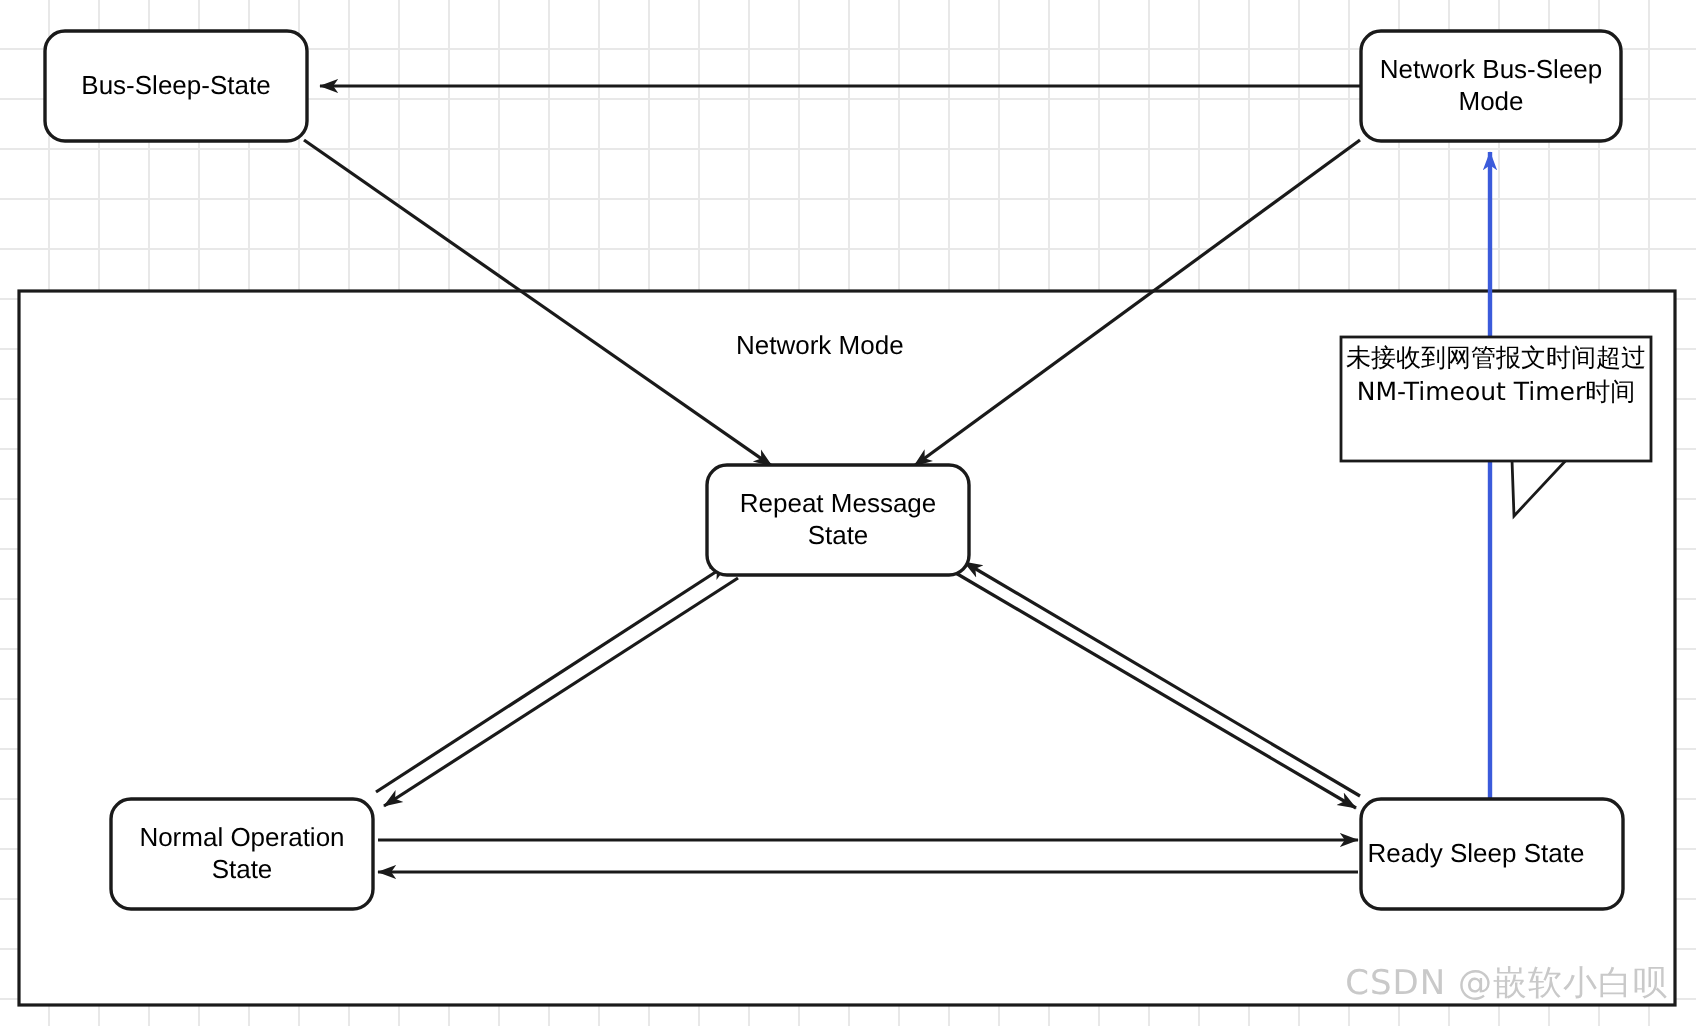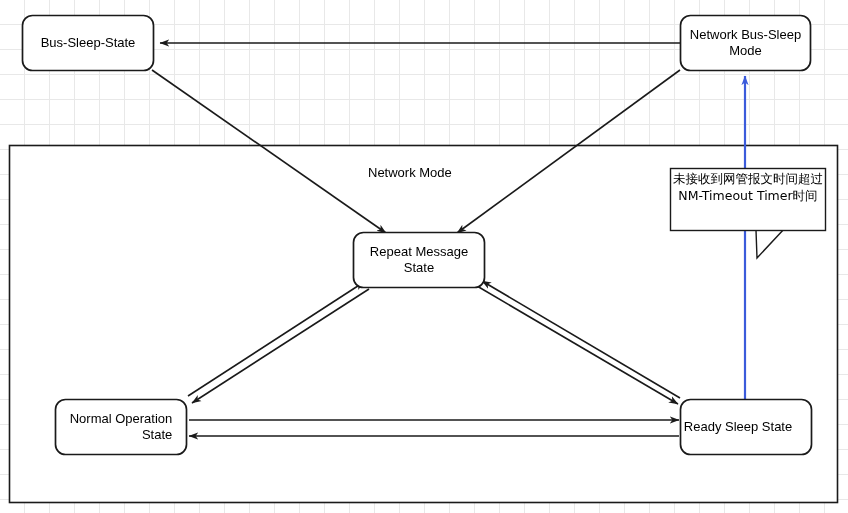--- a/index.html
+++ b/index.html
@@ -121,23 +121,24 @@
   </svg>
 
   <div class="node-label" style="left:22px; top:15px; width:132px; height:56px;">Bus-Sleep-State</div>
 
   <div class="node-label" style="left:680px; top:15px; width:131px; height:56px;">Network Bus-Sleep
 Mode</div>
 
   <div class="node-label" style="left:353px; top:232px; width:132px; height:56px;text-align:center;">Repeat Message
 State</div>
 
-  <div class="node-label" style="left:55px; top:399px; width:132px; height:56px;text-align:right;">Normal Operation
+  <div class="node-label" style="left:55px; top:399px; width:132px; height:56px;">Normal Operation
 State</div>
 
   <div class="node-label" style="left:680px; top:399px; width:116px; height:56px;">Ready Sleep State</div>
 
   <div id="container-title">Network Mode</div>
 
   <div id="callout-text">未接收到网管报文时间超过NM-Timeout Timer时间</div>
 
+  <div id="watermark">CSDN @嵌软小白呗</div>
 
 </div>
 
 </body></html>

